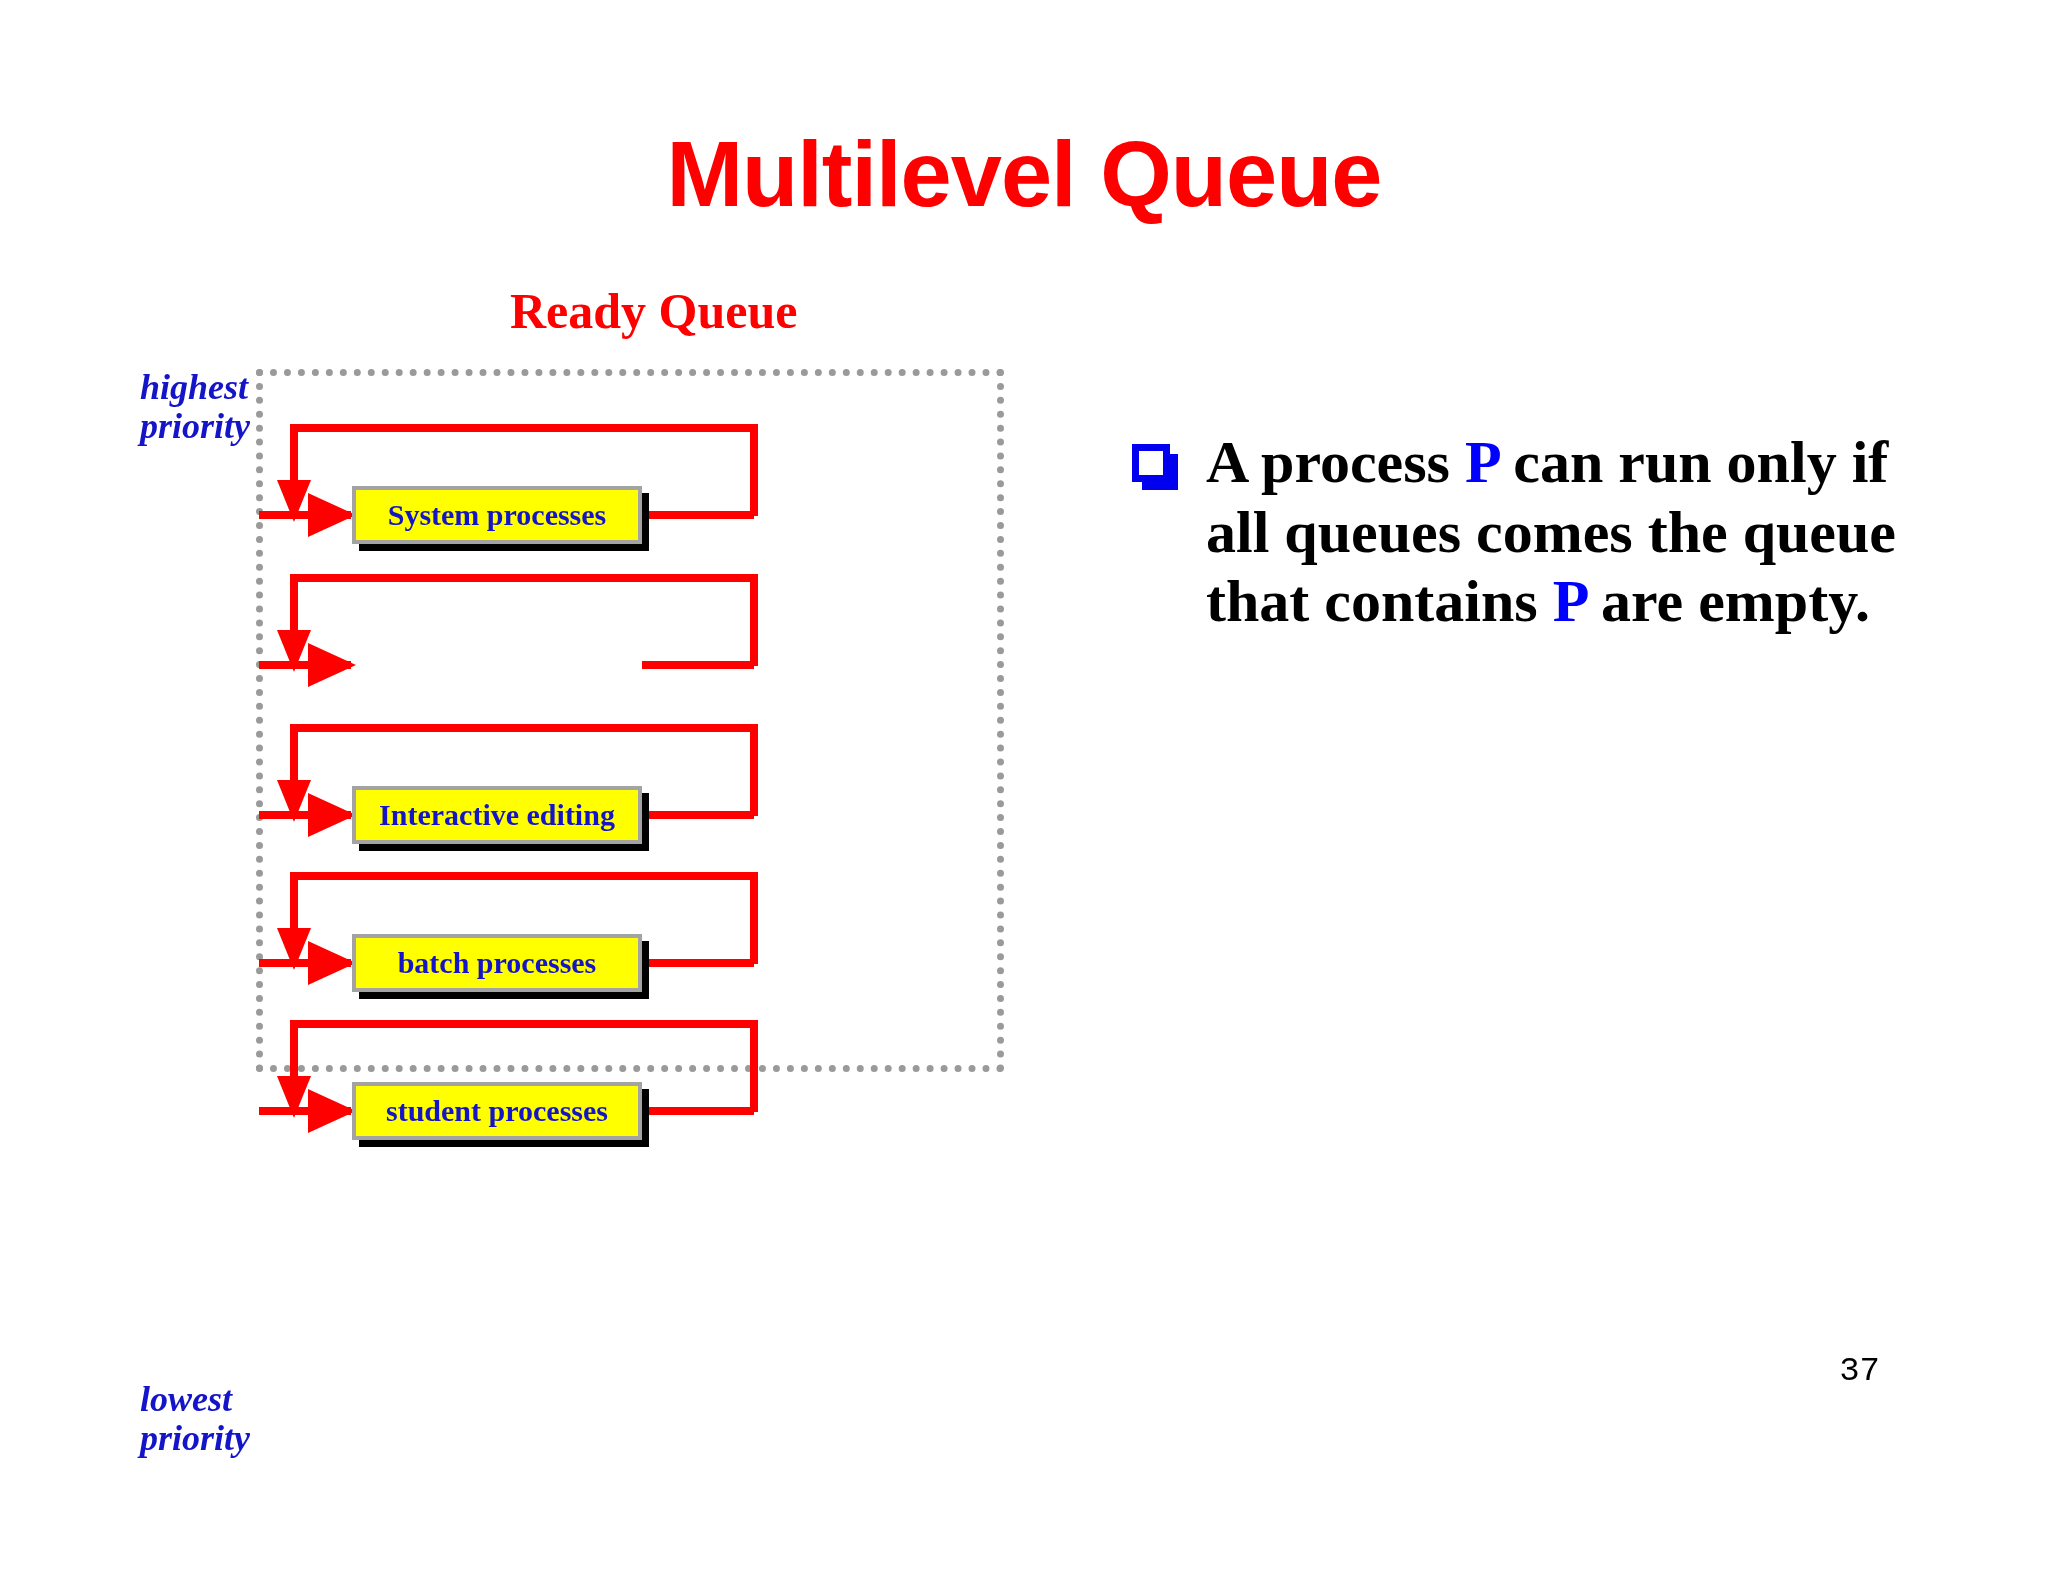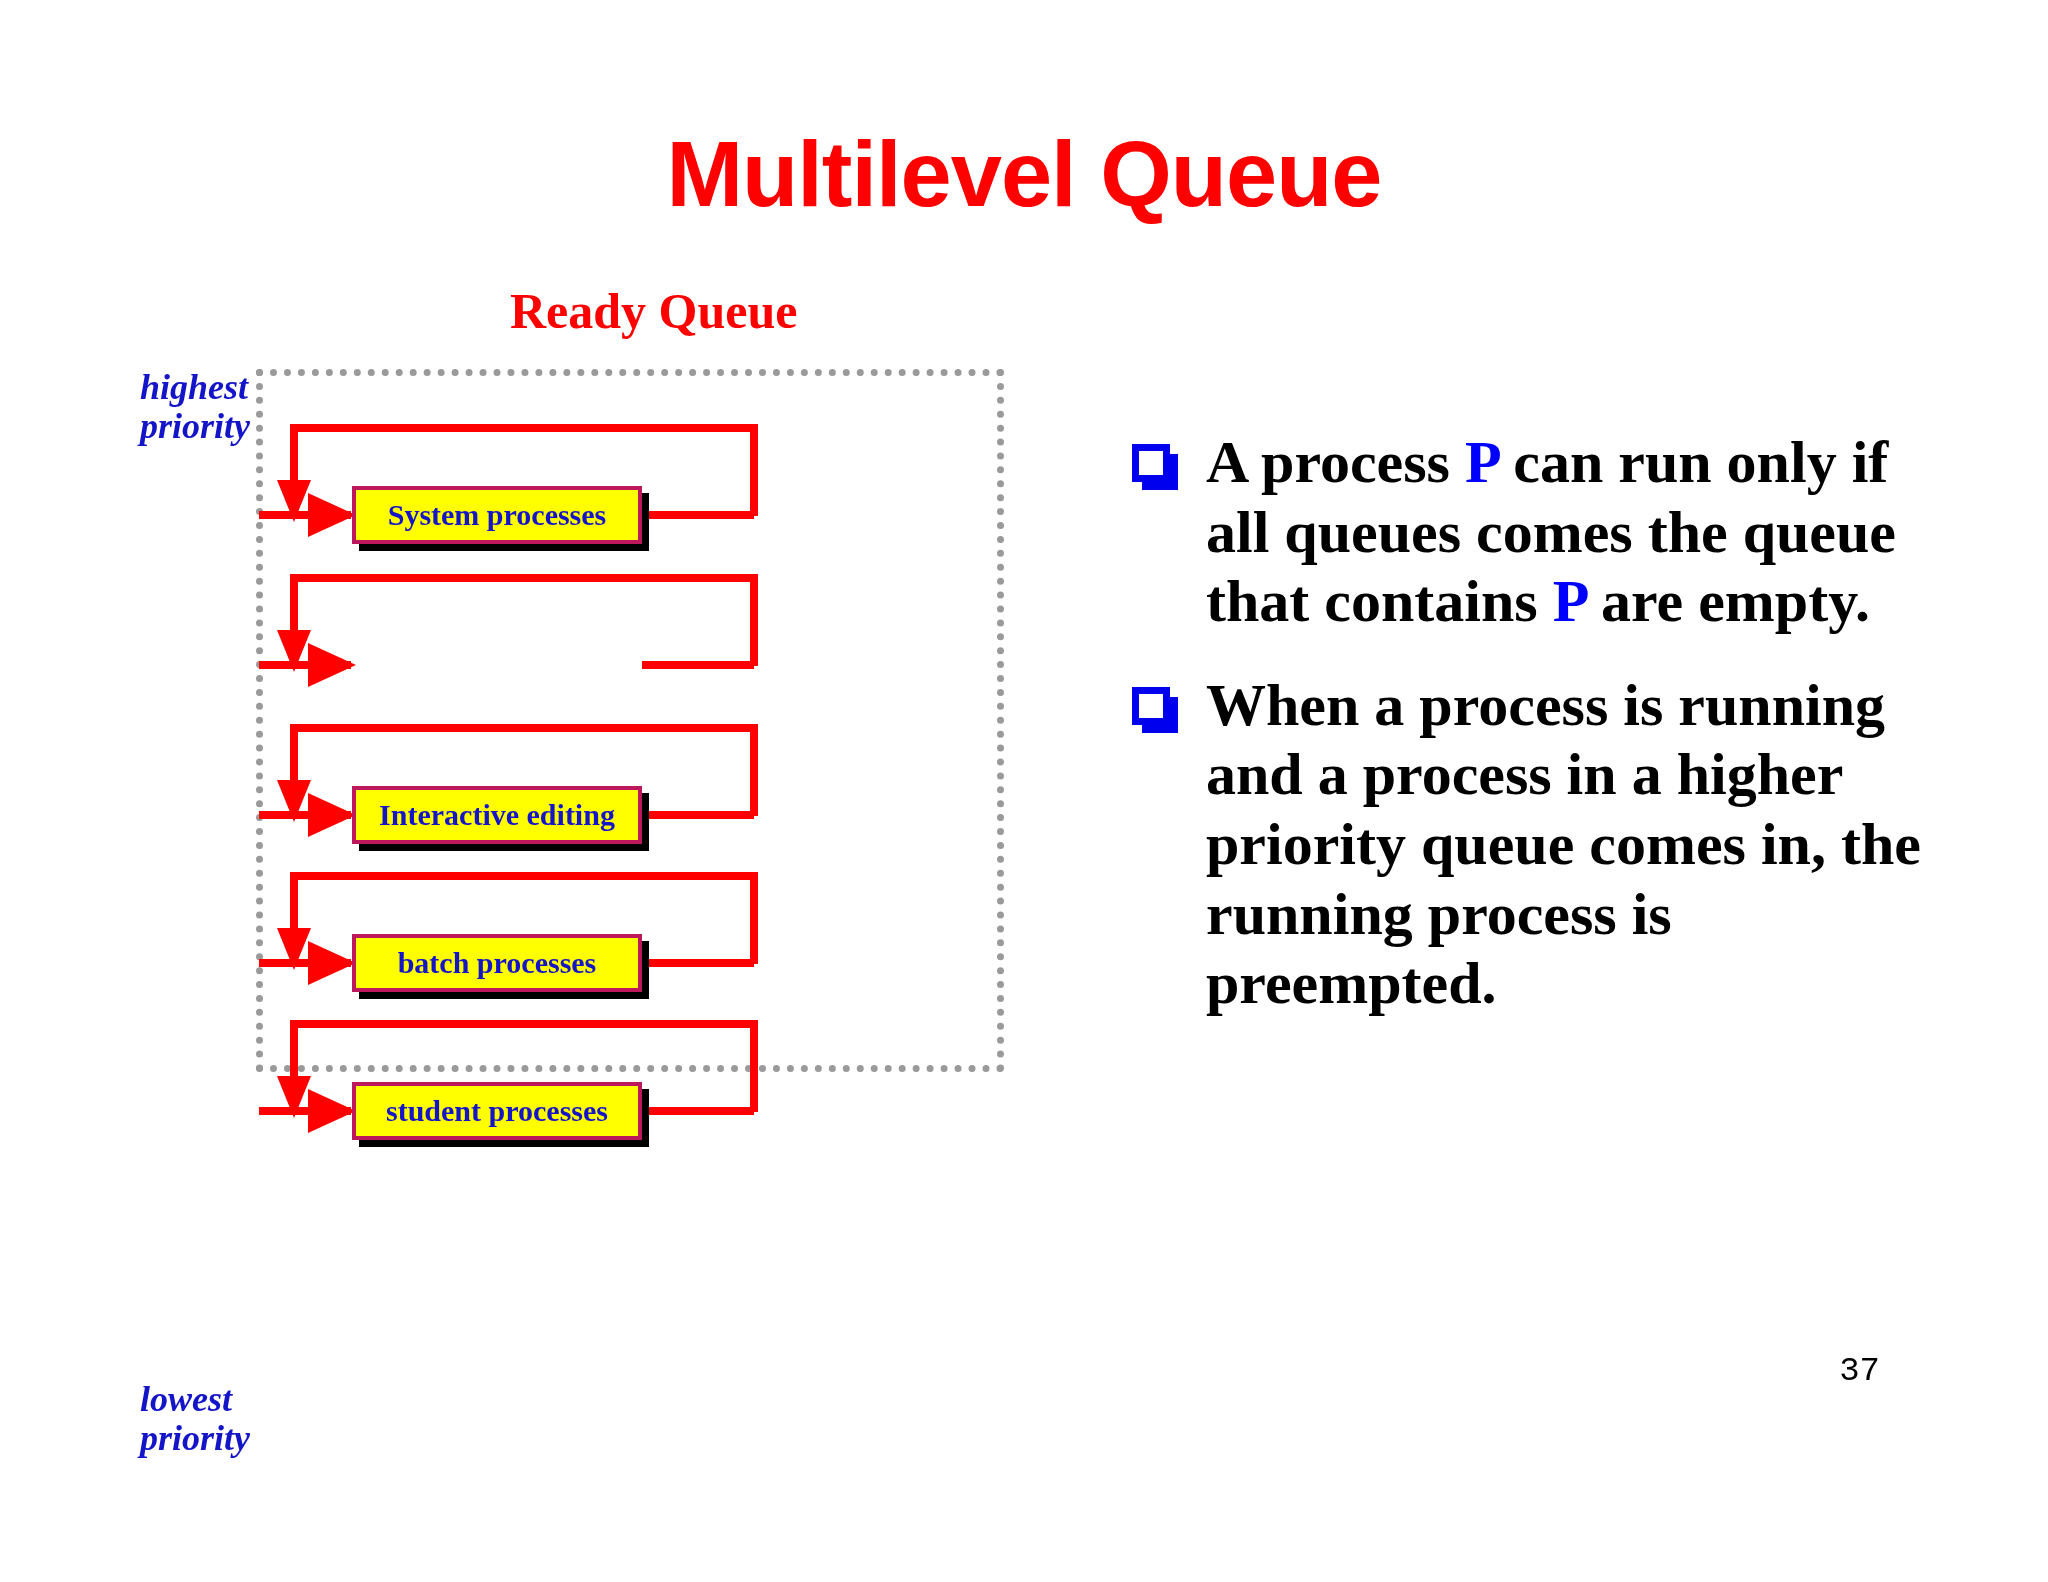--- a/index.html
+++ b/index.html
@@ -61,21 +61,21 @@
   .prio-lowest { left:140px; top:1380px; }
 
   
   .qrow{position:absolute; left:0; width:1060px; height:200px;}
   
   .qbox{
     position:absolute;
     left:352px; top:86px;
     width:290px; height:58px;
     background:#FFFF00;
-    border:4px solid #be185d;
+    border:4px solid #a3a3a3;
     box-sizing:border-box;
     box-shadow:7px 7px 0 0 #000000;
     display:flex; align-items:center; justify-content:center;
   }
   .qbox span{
     color:#1414c8;
     font-family:"Liberation Serif", serif;
     font-weight:bold;
     font-size:30px;
     white-space:nowrap;
@@ -226,18 +226,17 @@
           <div class="arrow-right"></div>
           <div class="qbox">
             <span>student processes</span>
           </div>
         </div>
       </div>
   </div>
 
   <div class="bullets" id="bullet-list">
       <div class="bullet"><span class="sq"></span><span>A process </span><span class="hl">P</span><span> can run only if all queues comes the queue that contains </span><span class="hl">P</span><span> are empty.</span></div>
-      <div class="bullet"><span class="sq"></span><span>When a process is running and a process in a higher priority queue comes in, the running process is preempted.</span></div>
     </div>
 
   <div class="page-number">37</div>
 
 </div>
 
 </body></html>

